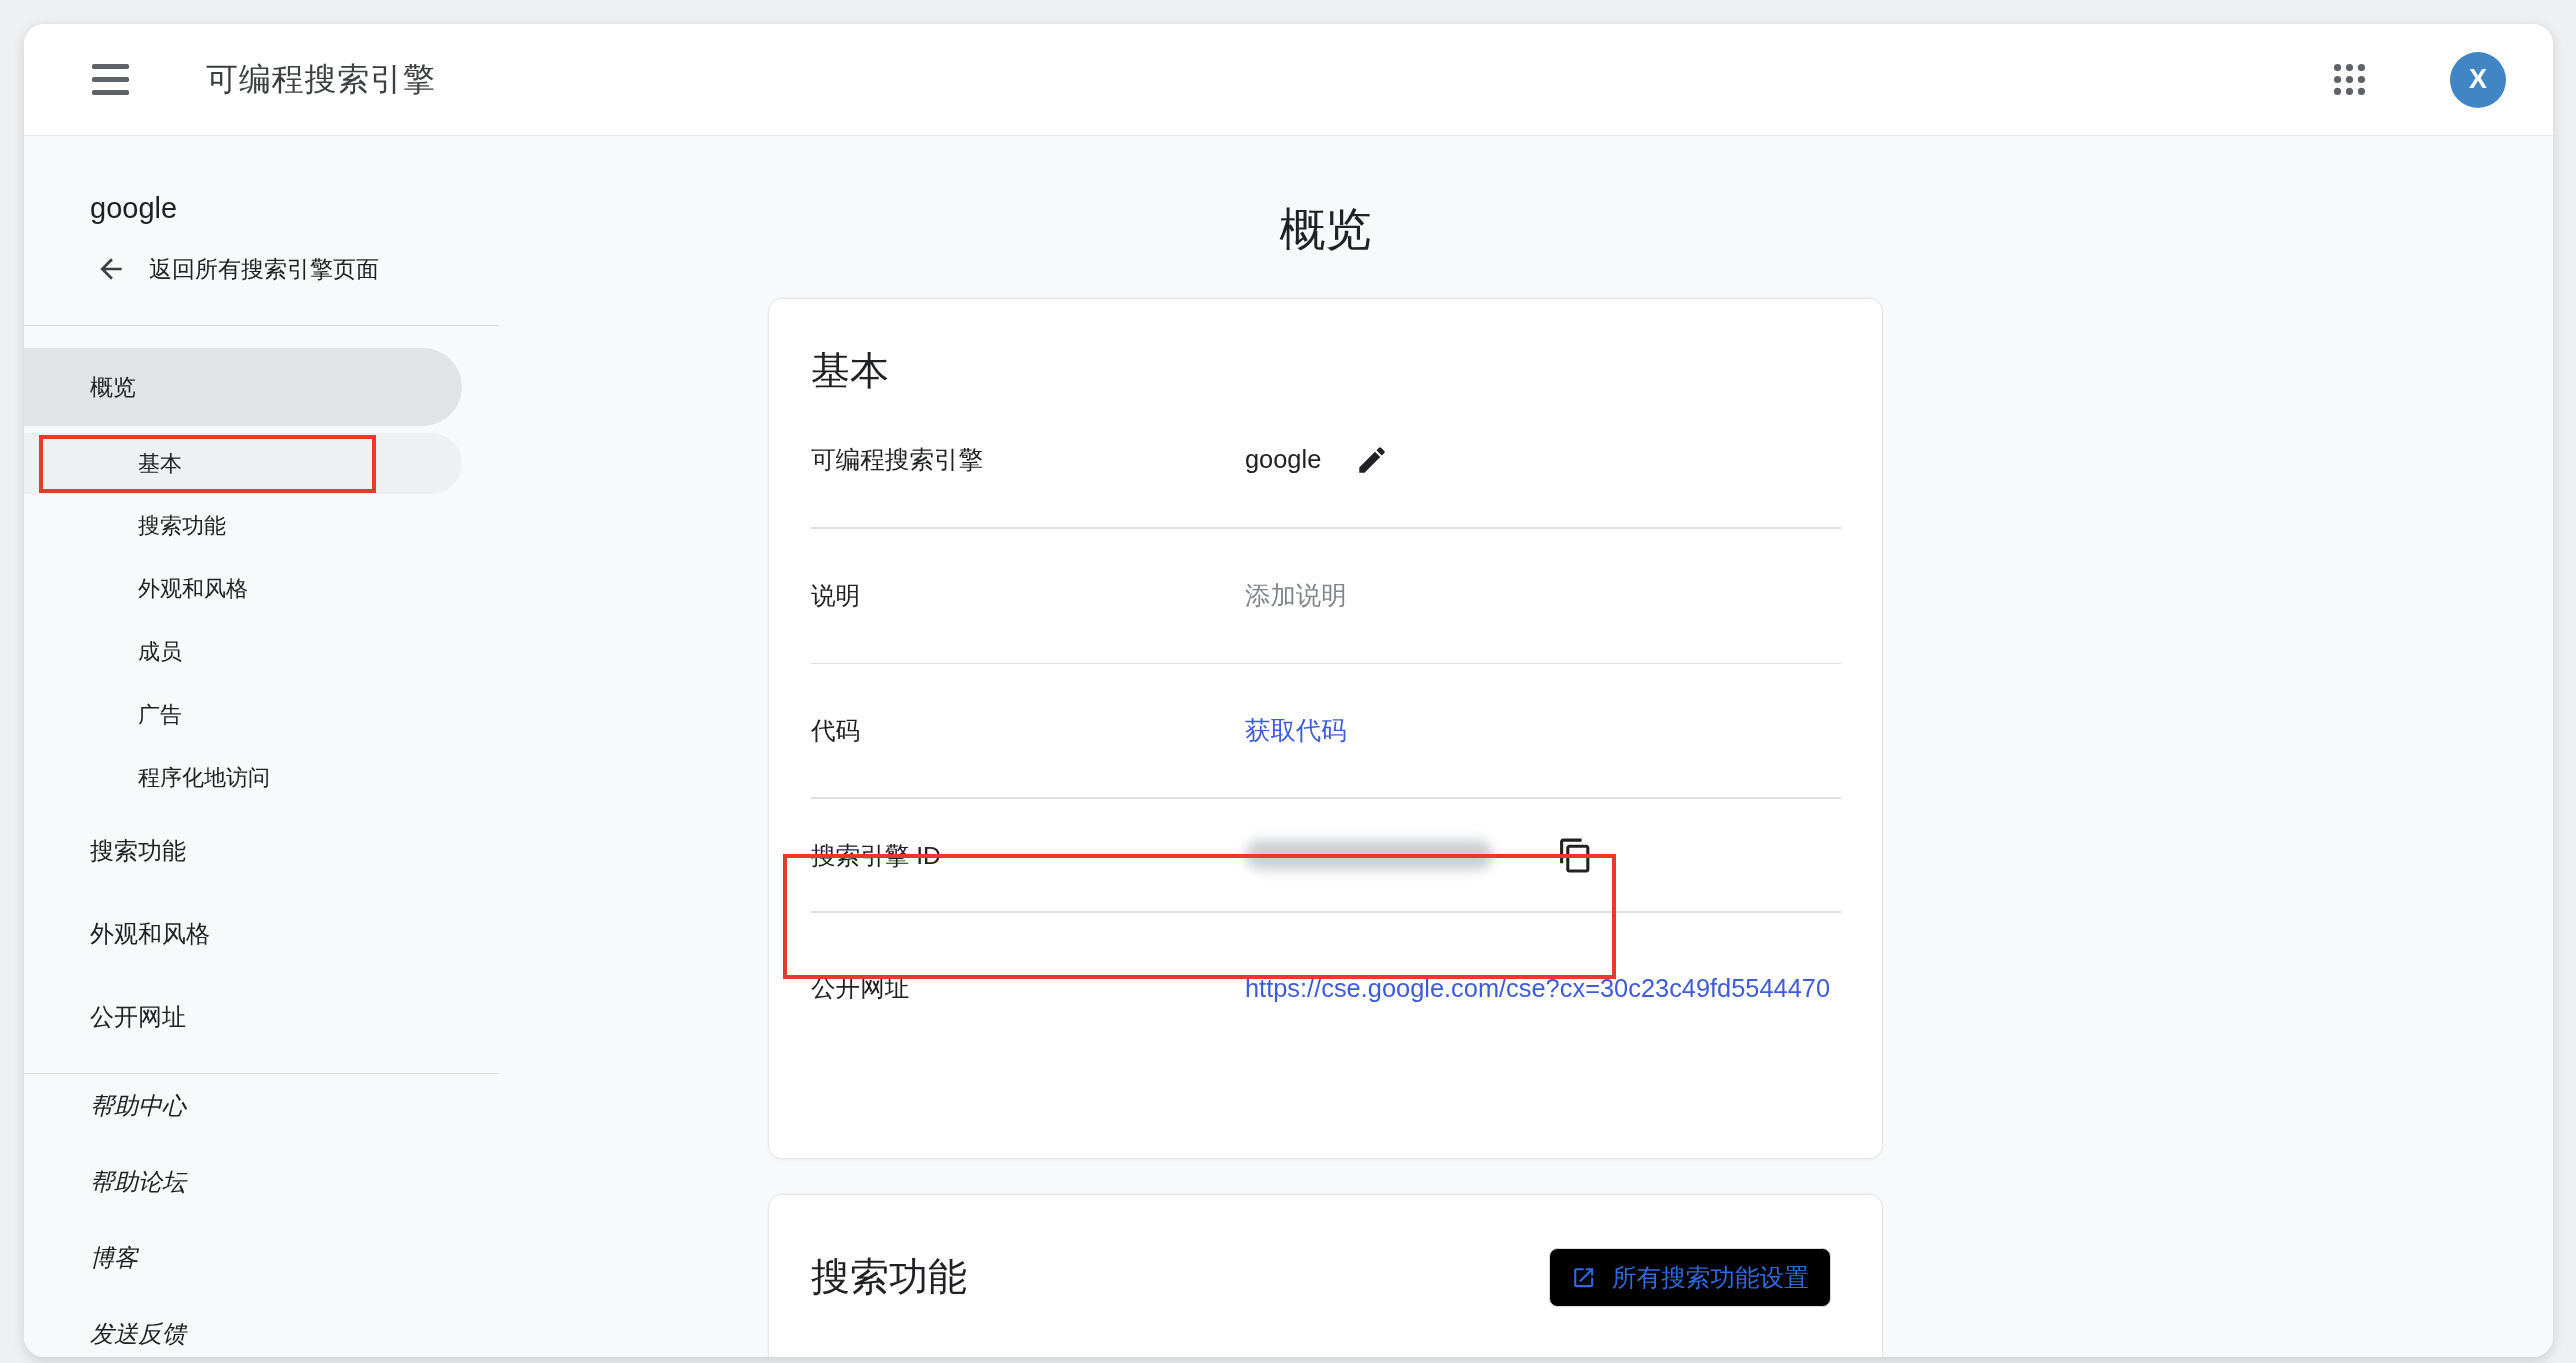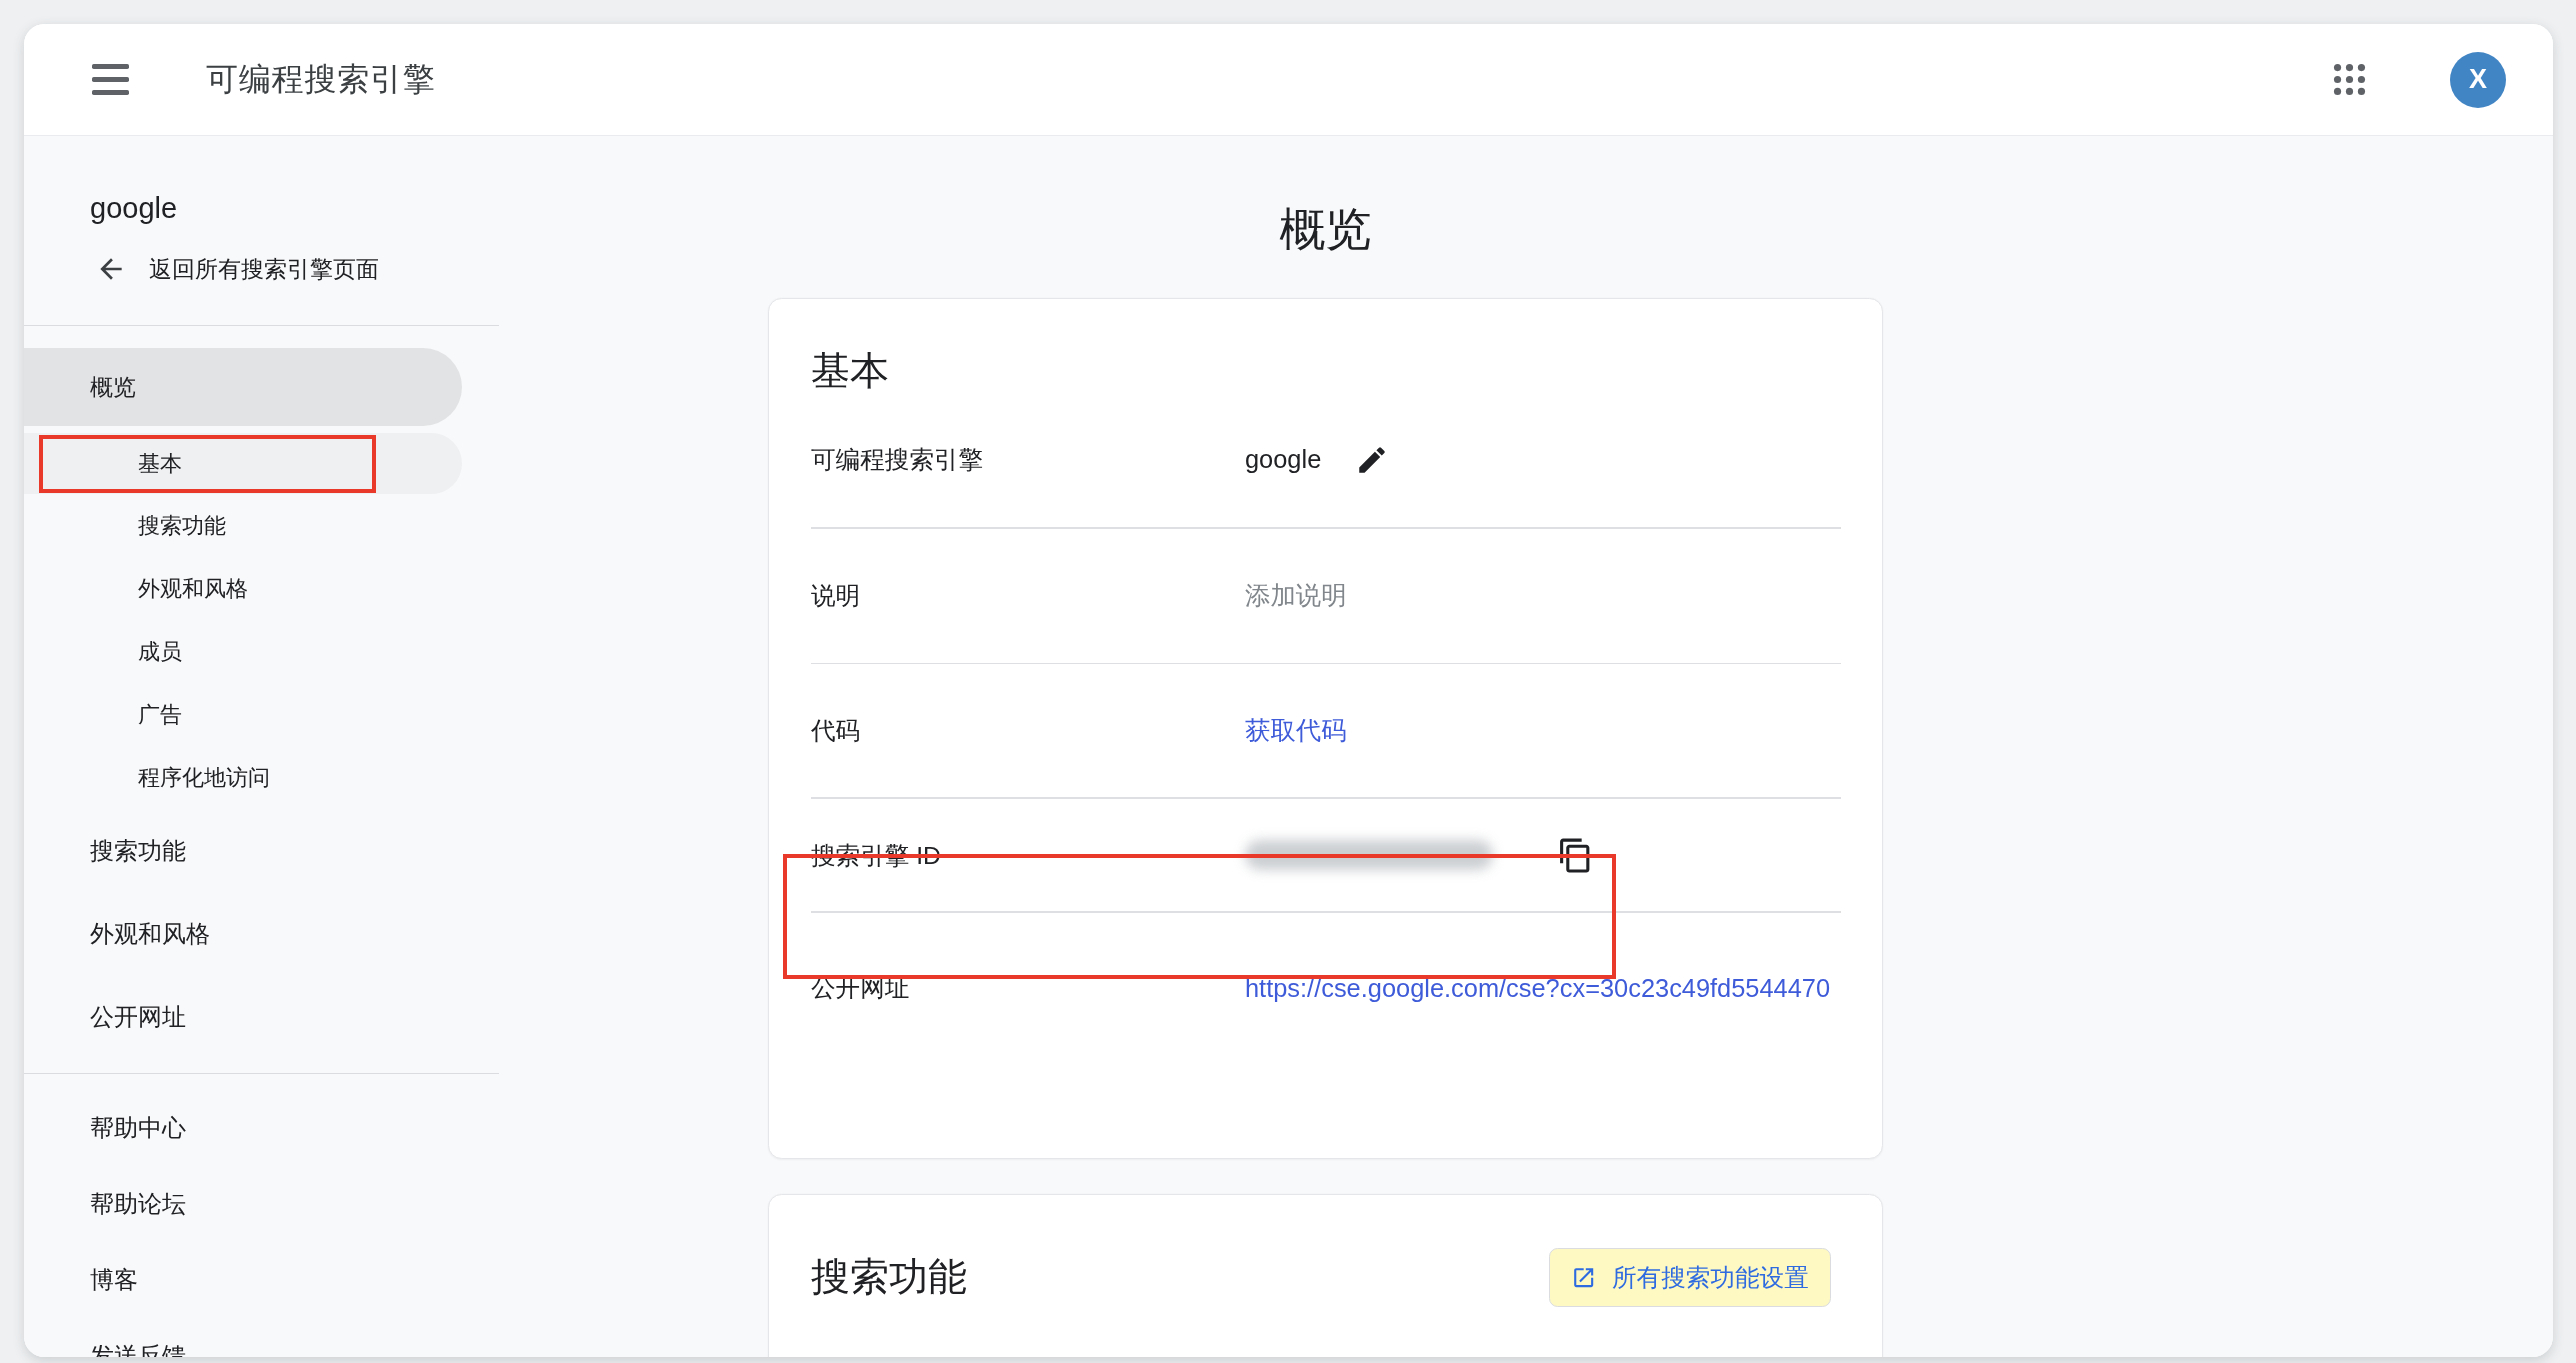--- a/index.html
+++ b/index.html
@@ -45,21 +45,21 @@
   .back-row svg{flex:none;}
   .back-label{font-size:23px;color:#202124;margin-left:22px;}
   .side-divider{height:0;border-top:1.7px solid #dadce0;margin-top:29px;}
   .nav{padding-top:22px;}
   .nav-item{display:flex;align-items:center;cursor:pointer;position:relative;box-sizing:border-box;}
   .nav-top{height:78px;padding-left:66px;font-size:23px;border-radius:0 39px 39px 0;margin-right:37px;}
   .nav-top.selected{background:#e2e3e4;}
   .nav-sub{height:63px;padding-left:114px;font-size:22px;border-radius:0 31px 31px 0;margin-right:37px;}
   .nav-sub.active{background:#eef0f1;height:61px;margin-top:6.8px;margin-bottom:0;}
   .nav-section{height:83px;padding-left:66px;font-size:24px;}
-  .help-item{height:76px;padding-left:66px;font-size:24px;display:flex;align-items:center;cursor:pointer;}
+  .help-item{height:76px;padding-left:66px;font-size:24px;display:flex;cursor:pointer;font-style:italic;}
   .redbox-side{
     position:absolute;left:15.3px;top:1.7px;width:337px;height:58px;
     border:4.2px solid #e8392b;box-sizing:border-box;pointer-events:none;
   }
   
   .main{flex:1;padding-left:269px;box-sizing:border-box;}
   .page-title{
     width:1115px;text-align:center;font-size:46px;color:#202124;
     padding-top:66px;line-height:54px;
   }
@@ -88,21 +88,21 @@
     width:248px;height:30.5px;border-radius:15.3px;background:#bfc3c7;
     filter:blur(6px);opacity:.8;
   }
   .redbox-card{
     position:absolute;left:13.6px;top:555px;width:833px;height:125px;
     border:4.2px solid #e8392b;box-sizing:border-box;pointer-events:none;z-index:3;
   }
   .card2{margin-top:35px;height:220px;}
   .features-btn{
     position:absolute;left:780px;top:53px;width:282px;height:59px;
-    border:0.8px solid #dadce0;border-radius:8.5px;background:#fef9c3;
+    border:0.8px solid #dadce0;border-radius:8.5px;background:#000000;
     display:flex;align-items:center;justify-content:center;gap:15.3px;
     cursor:pointer;box-sizing:border-box;
   }
   .features-btn-label{font-size:24.6px;color:#2e6be0;white-space:nowrap;}
 </style>
 </head>
 <body>
 
 <div class="window">
 

